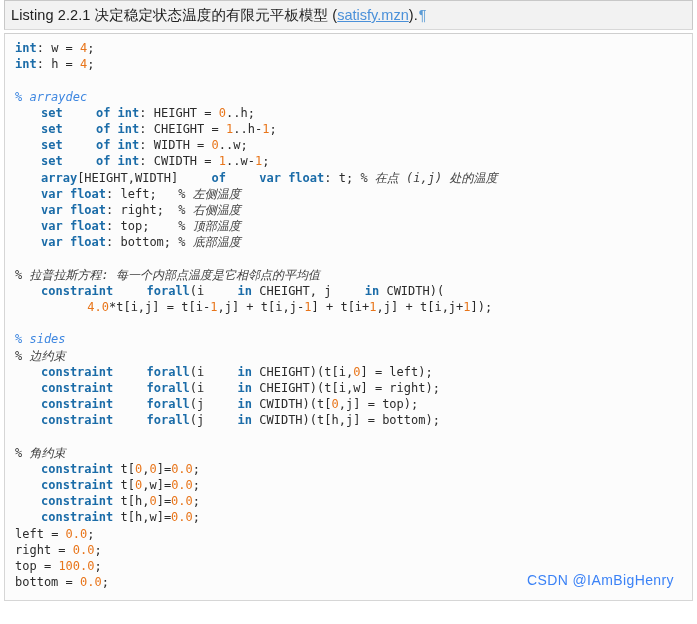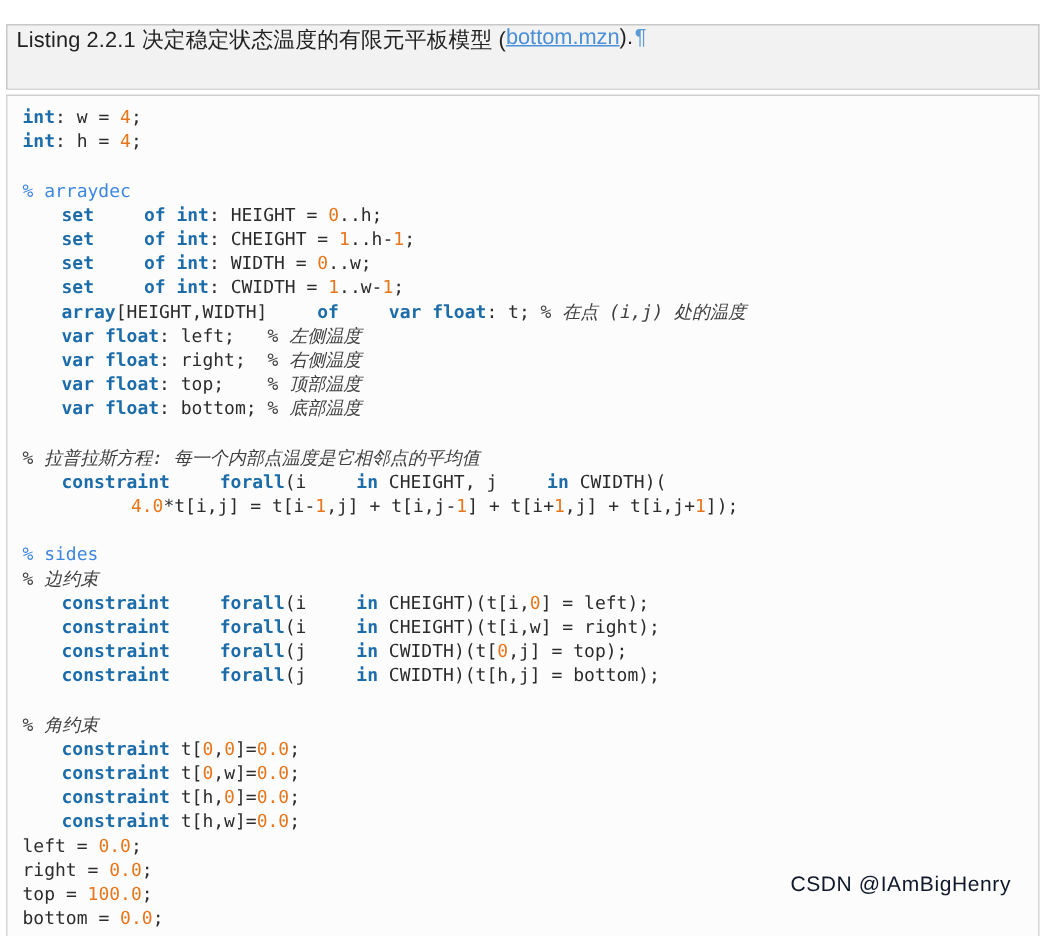--- a/index.html
+++ b/index.html
@@ -16,26 +16,27 @@
   }
   #root {
     width: 697px;
     height: 624px;
     position: relative;
     background: #ffffff;
   }
   
   .caption-bar {
     box-sizing: border-box;
-    margin: 16px 4px 0 4px;
-    height: 44px;
+    margin: 0 4px 0 4px;
+    height: 30px;
     background: #f2f2f2;
     border: 1px solid #c8c8c8;
     border-bottom: 1px solid #d8d8d8;
     display: flex;
+    align-items: center;
     padding: 0 6px;
     font-size: 14.5px;
     color: #222222;
     white-space: nowrap;
     overflow: hidden;
   }
   .caption-bar .cap-text { letter-spacing: 0.1px; }
   .caption-bar .cap-link { color: #4a90d9; }
   .caption-bar .cap-pilcrow { color: #5b9bd5; margin-left: 1px; }
 
@@ -62,45 +63,45 @@
     white-space: pre;
     letter-spacing: 0px;
   }
   .ln { display: block; height: 16.2px; }
   
   .kw   { color: #1b6ca8; font-weight: bold; margin-left: 26px; }
   .typ  { color: #1b6ca8; font-weight: bold; }
   .id   { color: #2b2b2b; }
   .num  { color: #e8751a; }
   .op   { color: #2b2b2b; }
-  .cmt  { color: #3d86e0; }
+  .cmt  { color: #3d86e0; font-style: italic; }
   .cmt-cn { color: #404040; font-style: italic; }
   .punct{ color: #2b2b2b; }
 
   
   .watermark {
     position: absolute;
     right: 18px;
-    bottom: 33px;
+    bottom: 12px;
     font-family: "Liberation Sans", sans-serif;
     font-size: 14px;
-    color: #0f172a;
+    color: #3b82f6;
     letter-spacing: 0.4px;
     user-select: none;
     pointer-events: none;
   }
 </style>
 </head>
 <body>
 
 <div id="root">
 
   <div class="caption-bar">
     <span class="cap-text">Listing 2.2.1 决定稳定状态温度的有限元平板模型 (</span>
-      <a class="cap-link" href="#">bottom.mzn</a>
+      <a class="cap-link" href="#">satisfy.mzn</a>
       <span class="cap-text">).</span>
       <span class="cap-pilcrow">¶</span>
   </div>
 
   <div class="code-panel">
     <div class="code-scroll">
       <pre class="code"><span class="ln"><span class="typ">int</span><span class="punct">: </span><span class="id">w</span> <span class="op">=</span> <span class="num">4</span><span class="punct">;</span></span><span class="ln"><span class="typ">int</span><span class="punct">: </span><span class="id">h</span> <span class="op">=</span> <span class="num">4</span><span class="punct">;</span></span><span class="ln"> </span><span class="ln"><span class="cmt">% arraydec</span></span><span class="ln"><span class="kw">set</span> <span class="kw">of</span> <span class="typ">int</span><span class="punct">: </span><span class="id">HEIGHT</span> <span class="op">=</span> <span class="num">0</span><span class="op">..</span><span class="id">h</span><span class="punct">;</span></span><span class="ln"><span class="kw">set</span> <span class="kw">of</span> <span class="typ">int</span><span class="punct">: </span><span class="id">CHEIGHT</span> <span class="op">=</span> <span class="num">1</span><span class="op">..</span><span class="id">h</span><span class="op">-</span><span class="num">1</span><span class="punct">;</span></span><span class="ln"><span class="kw">set</span> <span class="kw">of</span> <span class="typ">int</span><span class="punct">: </span><span class="id">WIDTH</span> <span class="op">=</span> <span class="num">0</span><span class="op">..</span><span class="id">w</span><span class="punct">;</span></span><span class="ln"><span class="kw">set</span> <span class="kw">of</span> <span class="typ">int</span><span class="punct">: </span><span class="id">CWIDTH</span> <span class="op">=</span> <span class="num">1</span><span class="op">..</span><span class="id">w</span><span class="op">-</span><span class="num">1</span><span class="punct">;</span></span><span class="ln"><span class="kw">array</span><span class="punct">[</span><span class="id">HEIGHT,WIDTH</span><span class="punct">] </span><span class="kw">of</span> <span class="kw">var</span> <span class="typ">float</span><span class="punct">: </span><span class="id">t</span><span class="punct">; </span><span class="cmt-cn">% 在点 (i,j) 处的温度</span></span><span class="ln"><span class="kw">var</span> <span class="typ">float</span><span class="punct">: </span><span class="id">left</span><span class="punct">;</span>   <span class="cmt-cn">% 左侧温度</span></span><span class="ln"><span class="kw">var</span> <span class="typ">float</span><span class="punct">: </span><span class="id">right</span><span class="punct">;</span>  <span class="cmt-cn">% 右侧温度</span></span><span class="ln"><span class="kw">var</span> <span class="typ">float</span><span class="punct">: </span><span class="id">top</span><span class="punct">;</span>    <span class="cmt-cn">% 顶部温度</span></span><span class="ln"><span class="kw">var</span> <span class="typ">float</span><span class="punct">: </span><span class="id">bottom</span><span class="punct">;</span> <span class="cmt-cn">% 底部温度</span></span><span class="ln"> </span><span class="ln"><span class="cmt-cn">% 拉普拉斯方程: 每一个内部点温度是它相邻点的平均值</span></span><span class="ln"><span class="kw">constraint</span> <span class="kw">forall</span><span class="punct">(</span><span class="id">i</span> <span class="kw">in</span> <span class="id">CHEIGHT</span><span class="punct">, </span><span class="id">j</span> <span class="kw">in</span> <span class="id">CWIDTH</span><span class="punct">)(</span></span><span class="ln">          <span class="num">4.0</span><span class="op">*</span><span class="id">t</span><span class="punct">[</span><span class="id">i,j</span><span class="punct">]</span> <span class="op">=</span> <span class="id">t</span><span class="punct">[</span><span class="id">i</span><span class="op">-</span><span class="num">1</span><span class="id">,j</span><span class="punct">]</span> <span class="op">+</span> <span class="id">t</span><span class="punct">[</span><span class="id">i,j</span><span class="op">-</span><span class="num">1</span><span class="punct">]</span> <span class="op">+</span> <span class="id">t</span><span class="punct">[</span><span class="id">i</span><span class="op">+</span><span class="num">1</span><span class="id">,j</span><span class="punct">]</span> <span class="op">+</span> <span class="id">t</span><span class="punct">[</span><span class="id">i,j</span><span class="op">+</span><span class="num">1</span><span class="punct">]);</span></span><span class="ln"> </span><span class="ln"><span class="cmt">% sides</span></span><span class="ln"><span class="cmt-cn">% 边约束</span></span><span class="ln"><span class="kw">constraint</span> <span class="kw">forall</span><span class="punct">(</span><span class="id">i</span> <span class="kw">in</span> <span class="id">CHEIGHT</span><span class="punct">)(</span><span class="id">t</span><span class="punct">[</span><span class="id">i,</span><span class="num">0</span><span class="punct">]</span> <span class="op">=</span> <span class="id">left</span><span class="punct">);</span></span><span class="ln"><span class="kw">constraint</span> <span class="kw">forall</span><span class="punct">(</span><span class="id">i</span> <span class="kw">in</span> <span class="id">CHEIGHT</span><span class="punct">)(</span><span class="id">t</span><span class="punct">[</span><span class="id">i,w</span><span class="punct">]</span> <span class="op">=</span> <span class="id">right</span><span class="punct">);</span></span><span class="ln"><span class="kw">constraint</span> <span class="kw">forall</span><span class="punct">(</span><span class="id">j</span> <span class="kw">in</span> <span class="id">CWIDTH</span><span class="punct">)(</span><span class="id">t</span><span class="punct">[</span><span class="num">0</span><span class="id">,j</span><span class="punct">]</span> <span class="op">=</span> <span class="id">top</span><span class="punct">);</span></span><span class="ln"><span class="kw">constraint</span> <span class="kw">forall</span><span class="punct">(</span><span class="id">j</span> <span class="kw">in</span> <span class="id">CWIDTH</span><span class="punct">)(</span><span class="id">t</span><span class="punct">[</span><span class="id">h,j</span><span class="punct">]</span> <span class="op">=</span> <span class="id">bottom</span><span class="punct">);</span></span><span class="ln"> </span><span class="ln"><span class="cmt-cn">% 角约束</span></span><span class="ln"><span class="kw">constraint</span> <span class="id">t</span><span class="punct">[</span><span class="num">0</span><span class="punct">,</span><span class="num">0</span><span class="punct">]</span><span class="op">=</span><span class="num">0.0</span><span class="punct">;</span></span><span class="ln"><span class="kw">constraint</span> <span class="id">t</span><span class="punct">[</span><span class="num">0</span><span class="punct">,</span><span class="id">w</span><span class="punct">]</span><span class="op">=</span><span class="num">0.0</span><span class="punct">;</span></span><span class="ln"><span class="kw">constraint</span> <span class="id">t</span><span class="punct">[</span><span class="id">h,</span><span class="num">0</span><span class="punct">]</span><span class="op">=</span><span class="num">0.0</span><span class="punct">;</span></span><span class="ln"><span class="kw">constraint</span> <span class="id">t</span><span class="punct">[</span><span class="id">h,w</span><span class="punct">]</span><span class="op">=</span><span class="num">0.0</span><span class="punct">;</span></span><span class="ln"><span class="id">left</span> <span class="op">=</span> <span class="num">0.0</span><span class="punct">;</span></span><span class="ln"><span class="id">right</span> <span class="op">=</span> <span class="num">0.0</span><span class="punct">;</span></span><span class="ln"><span class="id">top</span> <span class="op">=</span> <span class="num">100.0</span><span class="punct">;</span></span><span class="ln"><span class="id">bottom</span> <span class="op">=</span> <span class="num">0.0</span><span class="punct">;</span></span><span class="ln"> </span><span class="ln"><span class="kw">solve</span> <span class="kw">satisfy</span><span class="punct">;</span></span><span class="ln"> </span></pre>
     </div>
     <div class="watermark">CSDN @IAmBigHenry</div>
   </div>

